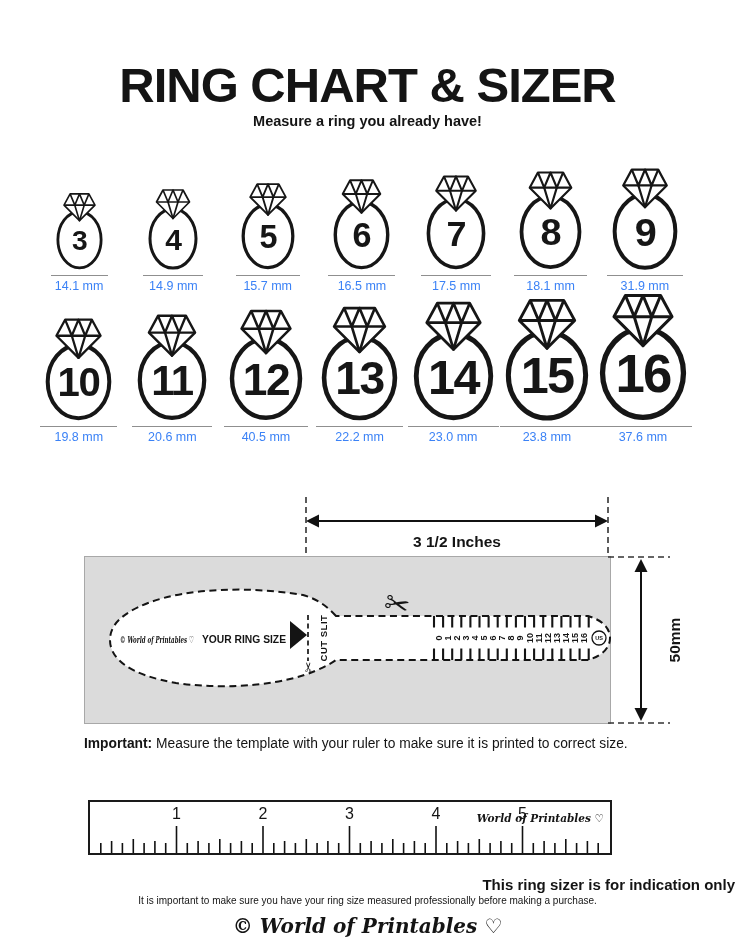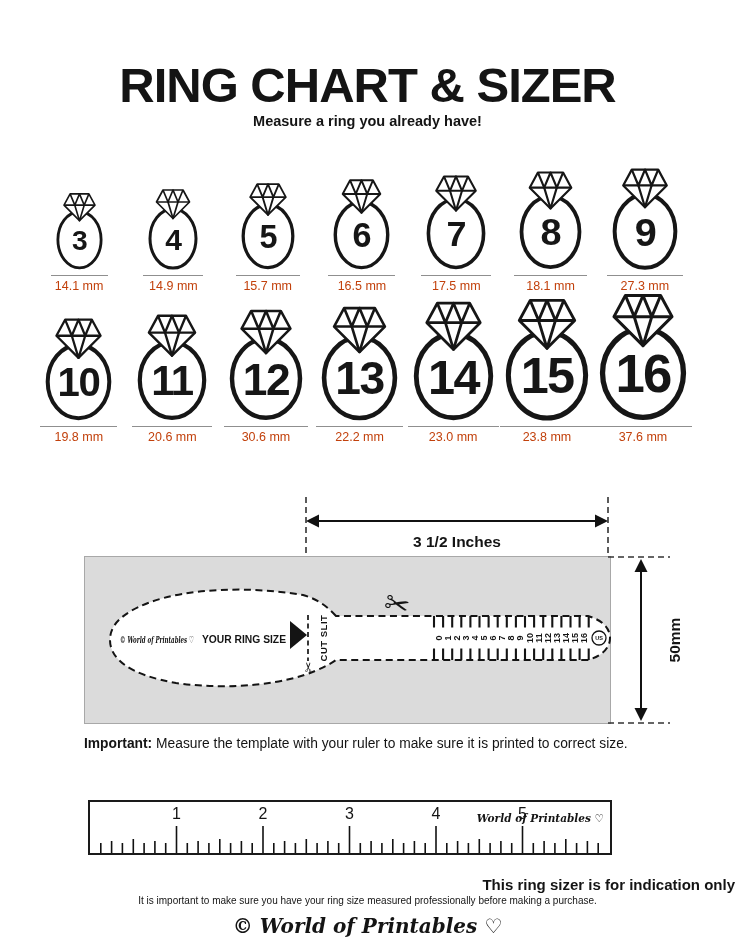--- a/index.html
+++ b/index.html
@@ -8,21 +8,21 @@
   .abs{position:absolute;}
   .title{position:absolute;top:24px;left:0;width:100%;text-align:center;
          font-size:49px;font-weight:700;letter-spacing:-1px;}
   .sub1{position:absolute;top:101px;left:0;width:100%;text-align:center;font-size:14.5px;font-weight:700;margin-top:12px;}
   .sub2{position:absolute;top:120px;left:0;width:100%;text-align:center;font-size:13.8px;}
   .ring-row{position:absolute;left:32px;width:660px;display:flex;align-items:flex-end;}
   #ring-row-0{top:165px;height:128px;}
   #ring-row-1{top:290px;height:154px;}
   .ring-cell{flex:1;display:flex;flex-direction:column;align-items:center;}
   .ring-underline{border-top:1.5px solid #8f8f8f;margin-top:5px;height:0;}
-  .ring-mm{margin-top:3px;font-size:12.5px;color:#c2410c;}
+  .ring-mm{margin-top:3px;font-size:12.5px;color:#3b82f6;}
   svg text{font-family:"Liberation Sans",sans-serif;}
   svg text.script{font-family:"DejaVu Serif",serif;font-style:italic;font-weight:700;}
   .important{position:absolute;left:84px;top:736px;font-size:13.8px;}
   .ruler{position:absolute;left:88px;top:800px;width:524px;height:55px;box-sizing:border-box;
          border:2.5px solid #1a1a1a;background:#fff;}
   .fbold{position:absolute;top:876px;left:0;width:100%;text-align:right;font-size:15px;font-weight:700;}
   .ftext{position:absolute;top:895px;left:0;width:100%;text-align:center;font-size:10px;}
   .fbrand{position:absolute;top:914px;left:0;width:100%;text-align:center;
           font-family:"DejaVu Serif",serif;font-style:italic;font-weight:700;font-size:20px;}
 </style>
@@ -124,21 +124,21 @@
           <ellipse cx="50" cy="97.4" rx="46" ry="55.4" fill="#fff" stroke="#161616" stroke-width="6"></ellipse>
           <g fill="#fff" stroke="#161616" stroke-width="3.4" stroke-linejoin="round">
             <polygon points="30,4 70,4 83,28 50,61 17,28"></polygon>
             <line x1="17" y1="28" x2="83" y2="28"></line>
             <polyline points="30,4 40,28 50,4 60,28 70,4" fill="none"></polyline>
             <polyline points="40,28 50,61 60,28" fill="none"></polyline>
           </g>
           <text x="50" y="98.4" text-anchor="middle" dominant-baseline="central" font-size="60" font-weight="600" letter-spacing="-2" fill="#161616">9</text>
         </svg>
         <div class="ring-underline" style="width: 76px;"></div>
-        <div class="ring-mm">27.3 mm</div>
+        <div class="ring-mm">31.9 mm</div>
       </div>
     </div>
   <div class="ring-row" id="ring-row-1">
       <div class="ring-cell">
         <svg viewBox="0 0 100 155.3" width="67" height="104.0">
           <ellipse cx="50" cy="96.6" rx="46" ry="54.6" fill="#fff" stroke="#161616" stroke-width="6"></ellipse>
           <g fill="#fff" stroke="#161616" stroke-width="3.4" stroke-linejoin="round">
             <polygon points="30,4 70,4 83,28 50,61 17,28"></polygon>
             <line x1="17" y1="28" x2="83" y2="28"></line>
             <polyline points="30,4 40,28 50,4 60,28 70,4" fill="none"></polyline>
@@ -168,21 +168,21 @@
           <ellipse cx="50" cy="95.2" rx="46" ry="53.2" fill="#fff" stroke="#161616" stroke-width="6"></ellipse>
           <g fill="#fff" stroke="#161616" stroke-width="3.4" stroke-linejoin="round">
             <polygon points="30,4 70,4 83,28 50,61 17,28"></polygon>
             <line x1="17" y1="28" x2="83" y2="28"></line>
             <polyline points="30,4 40,28 50,4 60,28 70,4" fill="none"></polyline>
             <polyline points="40,28 50,61 60,28" fill="none"></polyline>
           </g>
           <text x="50" y="96.2" text-anchor="middle" dominant-baseline="central" font-size="60" font-weight="600" letter-spacing="-2" fill="#161616">12</text>
         </svg>
         <div class="ring-underline" style="width: 84px;"></div>
-        <div class="ring-mm">30.6 mm</div>
+        <div class="ring-mm">40.5 mm</div>
       </div>
       <div class="ring-cell">
         <svg viewBox="0 0 100 150.9" width="77" height="116.2">
           <ellipse cx="50" cy="94.4" rx="46" ry="52.4" fill="#fff" stroke="#161616" stroke-width="6"></ellipse>
           <g fill="#fff" stroke="#161616" stroke-width="3.4" stroke-linejoin="round">
             <polygon points="30,4 70,4 83,28 50,61 17,28"></polygon>
             <line x1="17" y1="28" x2="83" y2="28"></line>
             <polyline points="30,4 40,28 50,4 60,28 70,4" fill="none"></polyline>
             <polyline points="40,28 50,61 60,28" fill="none"></polyline>
           </g>

